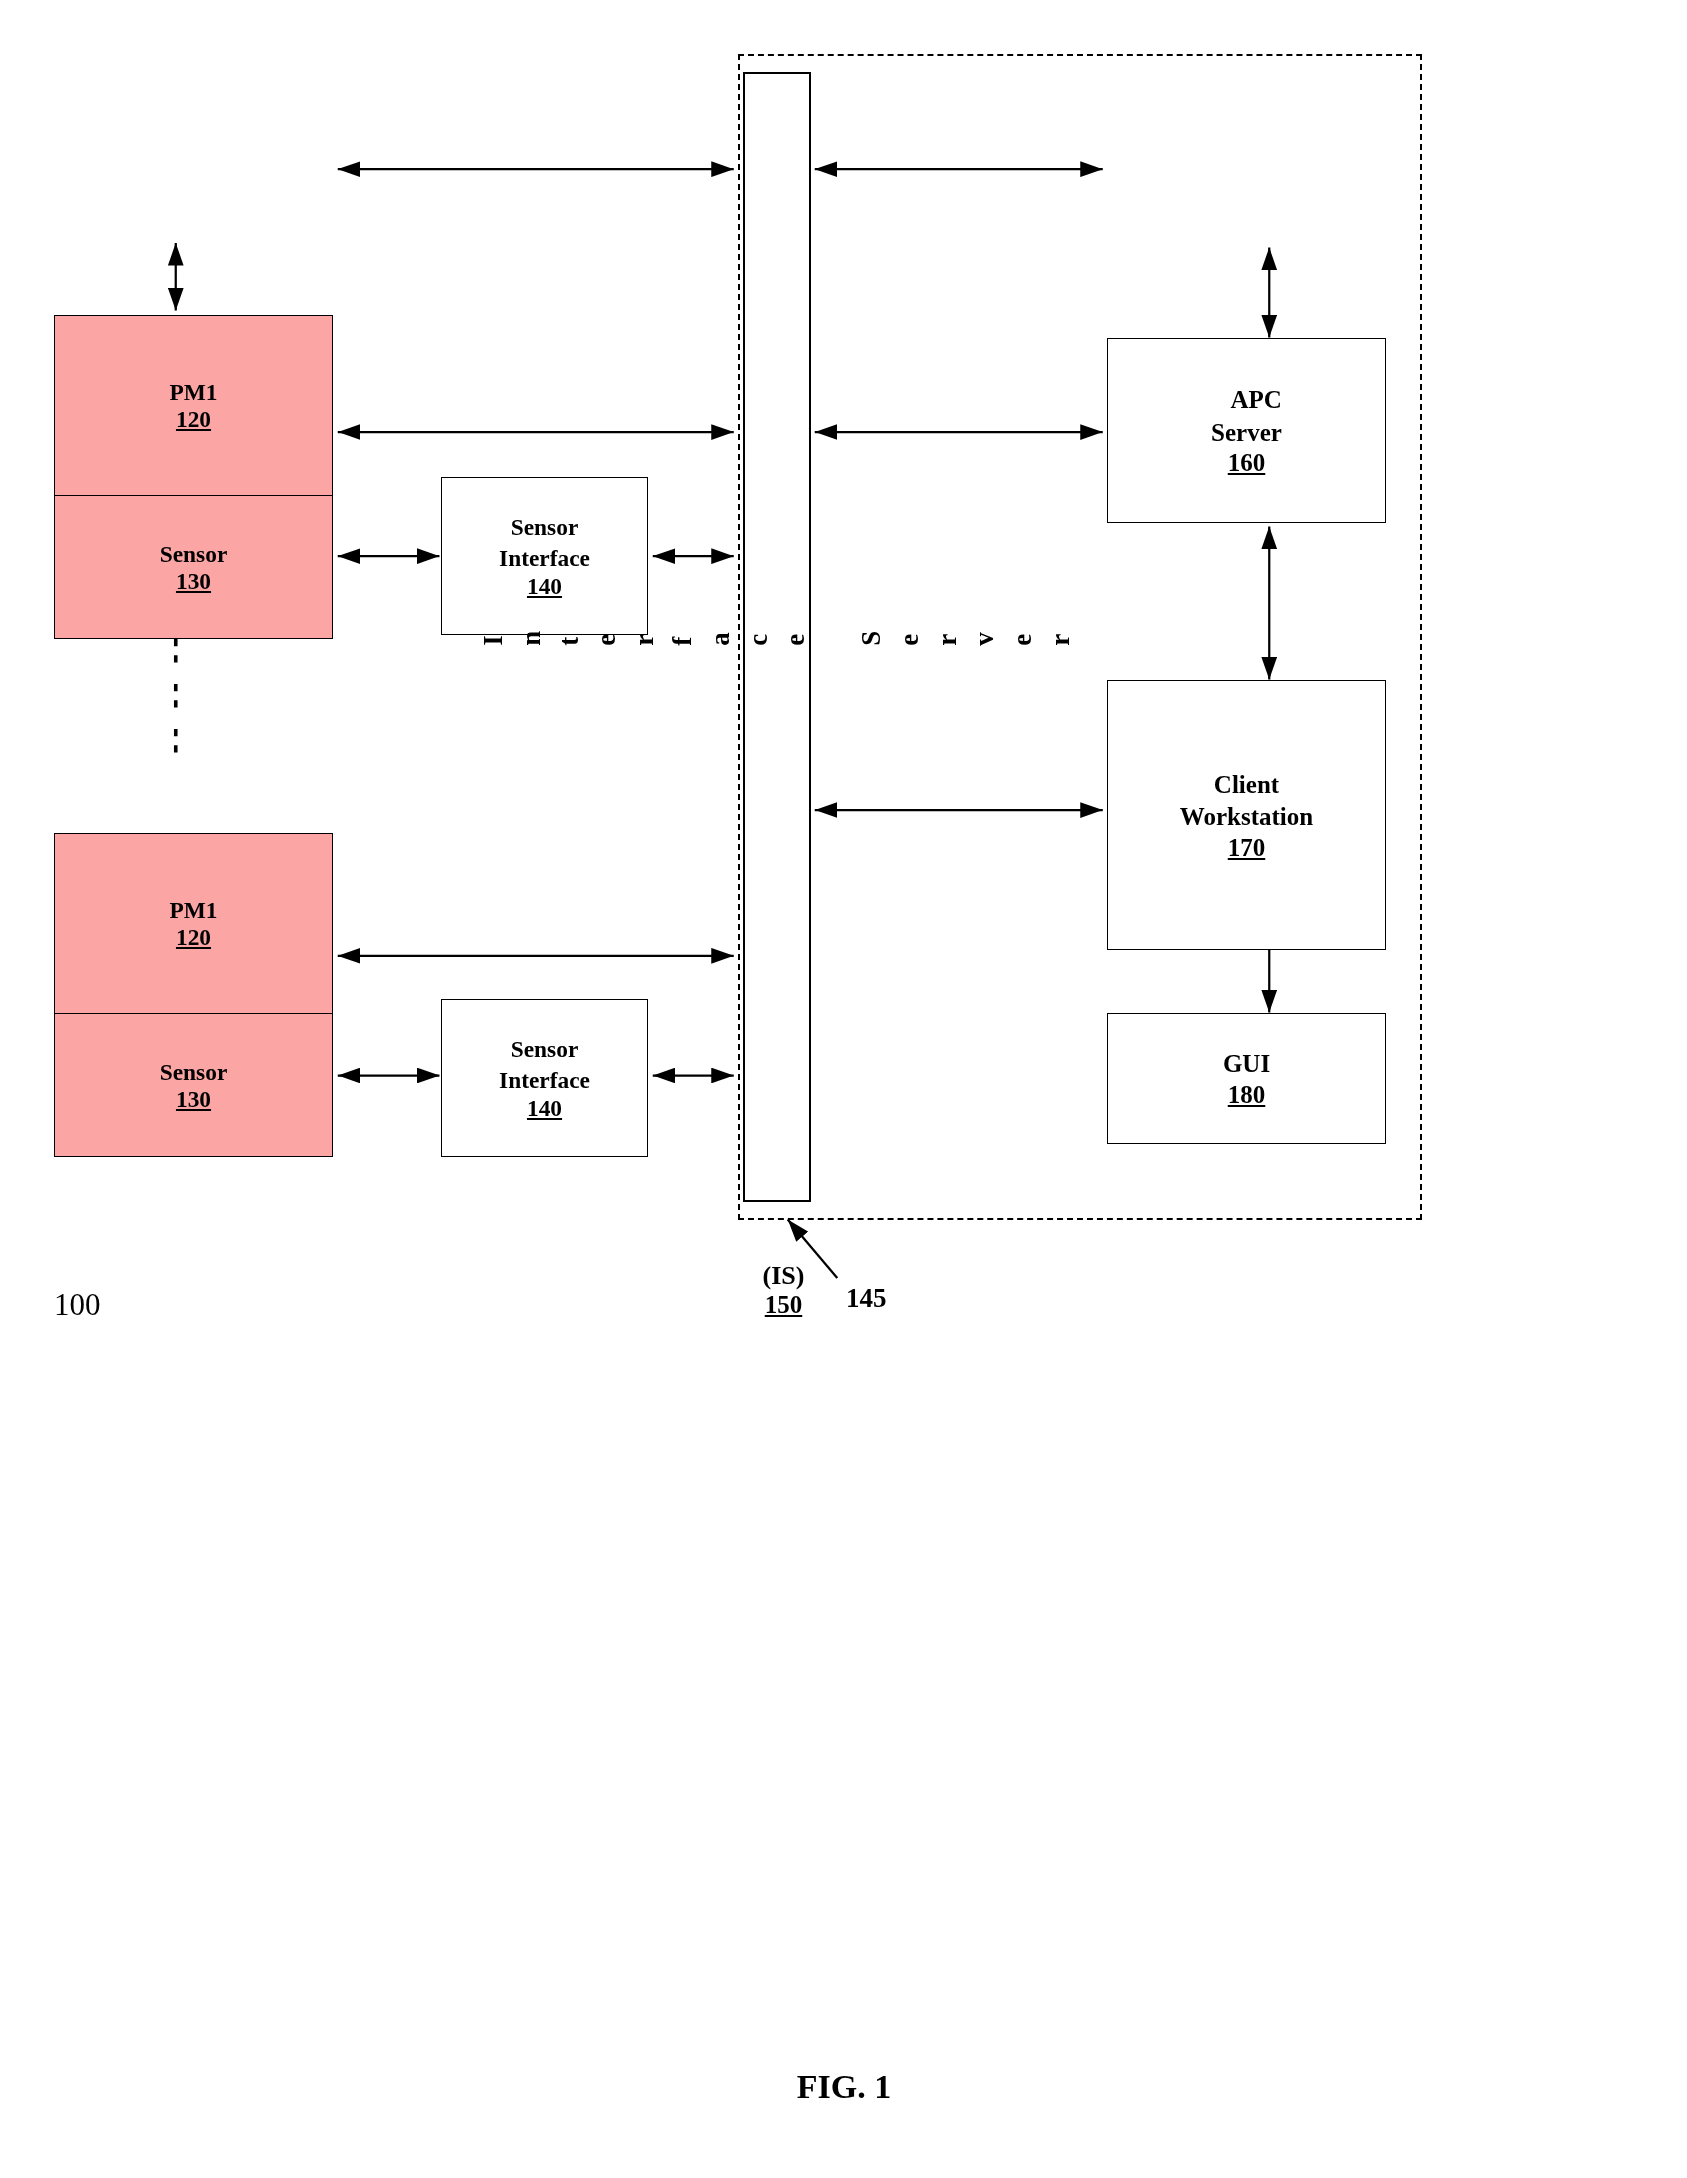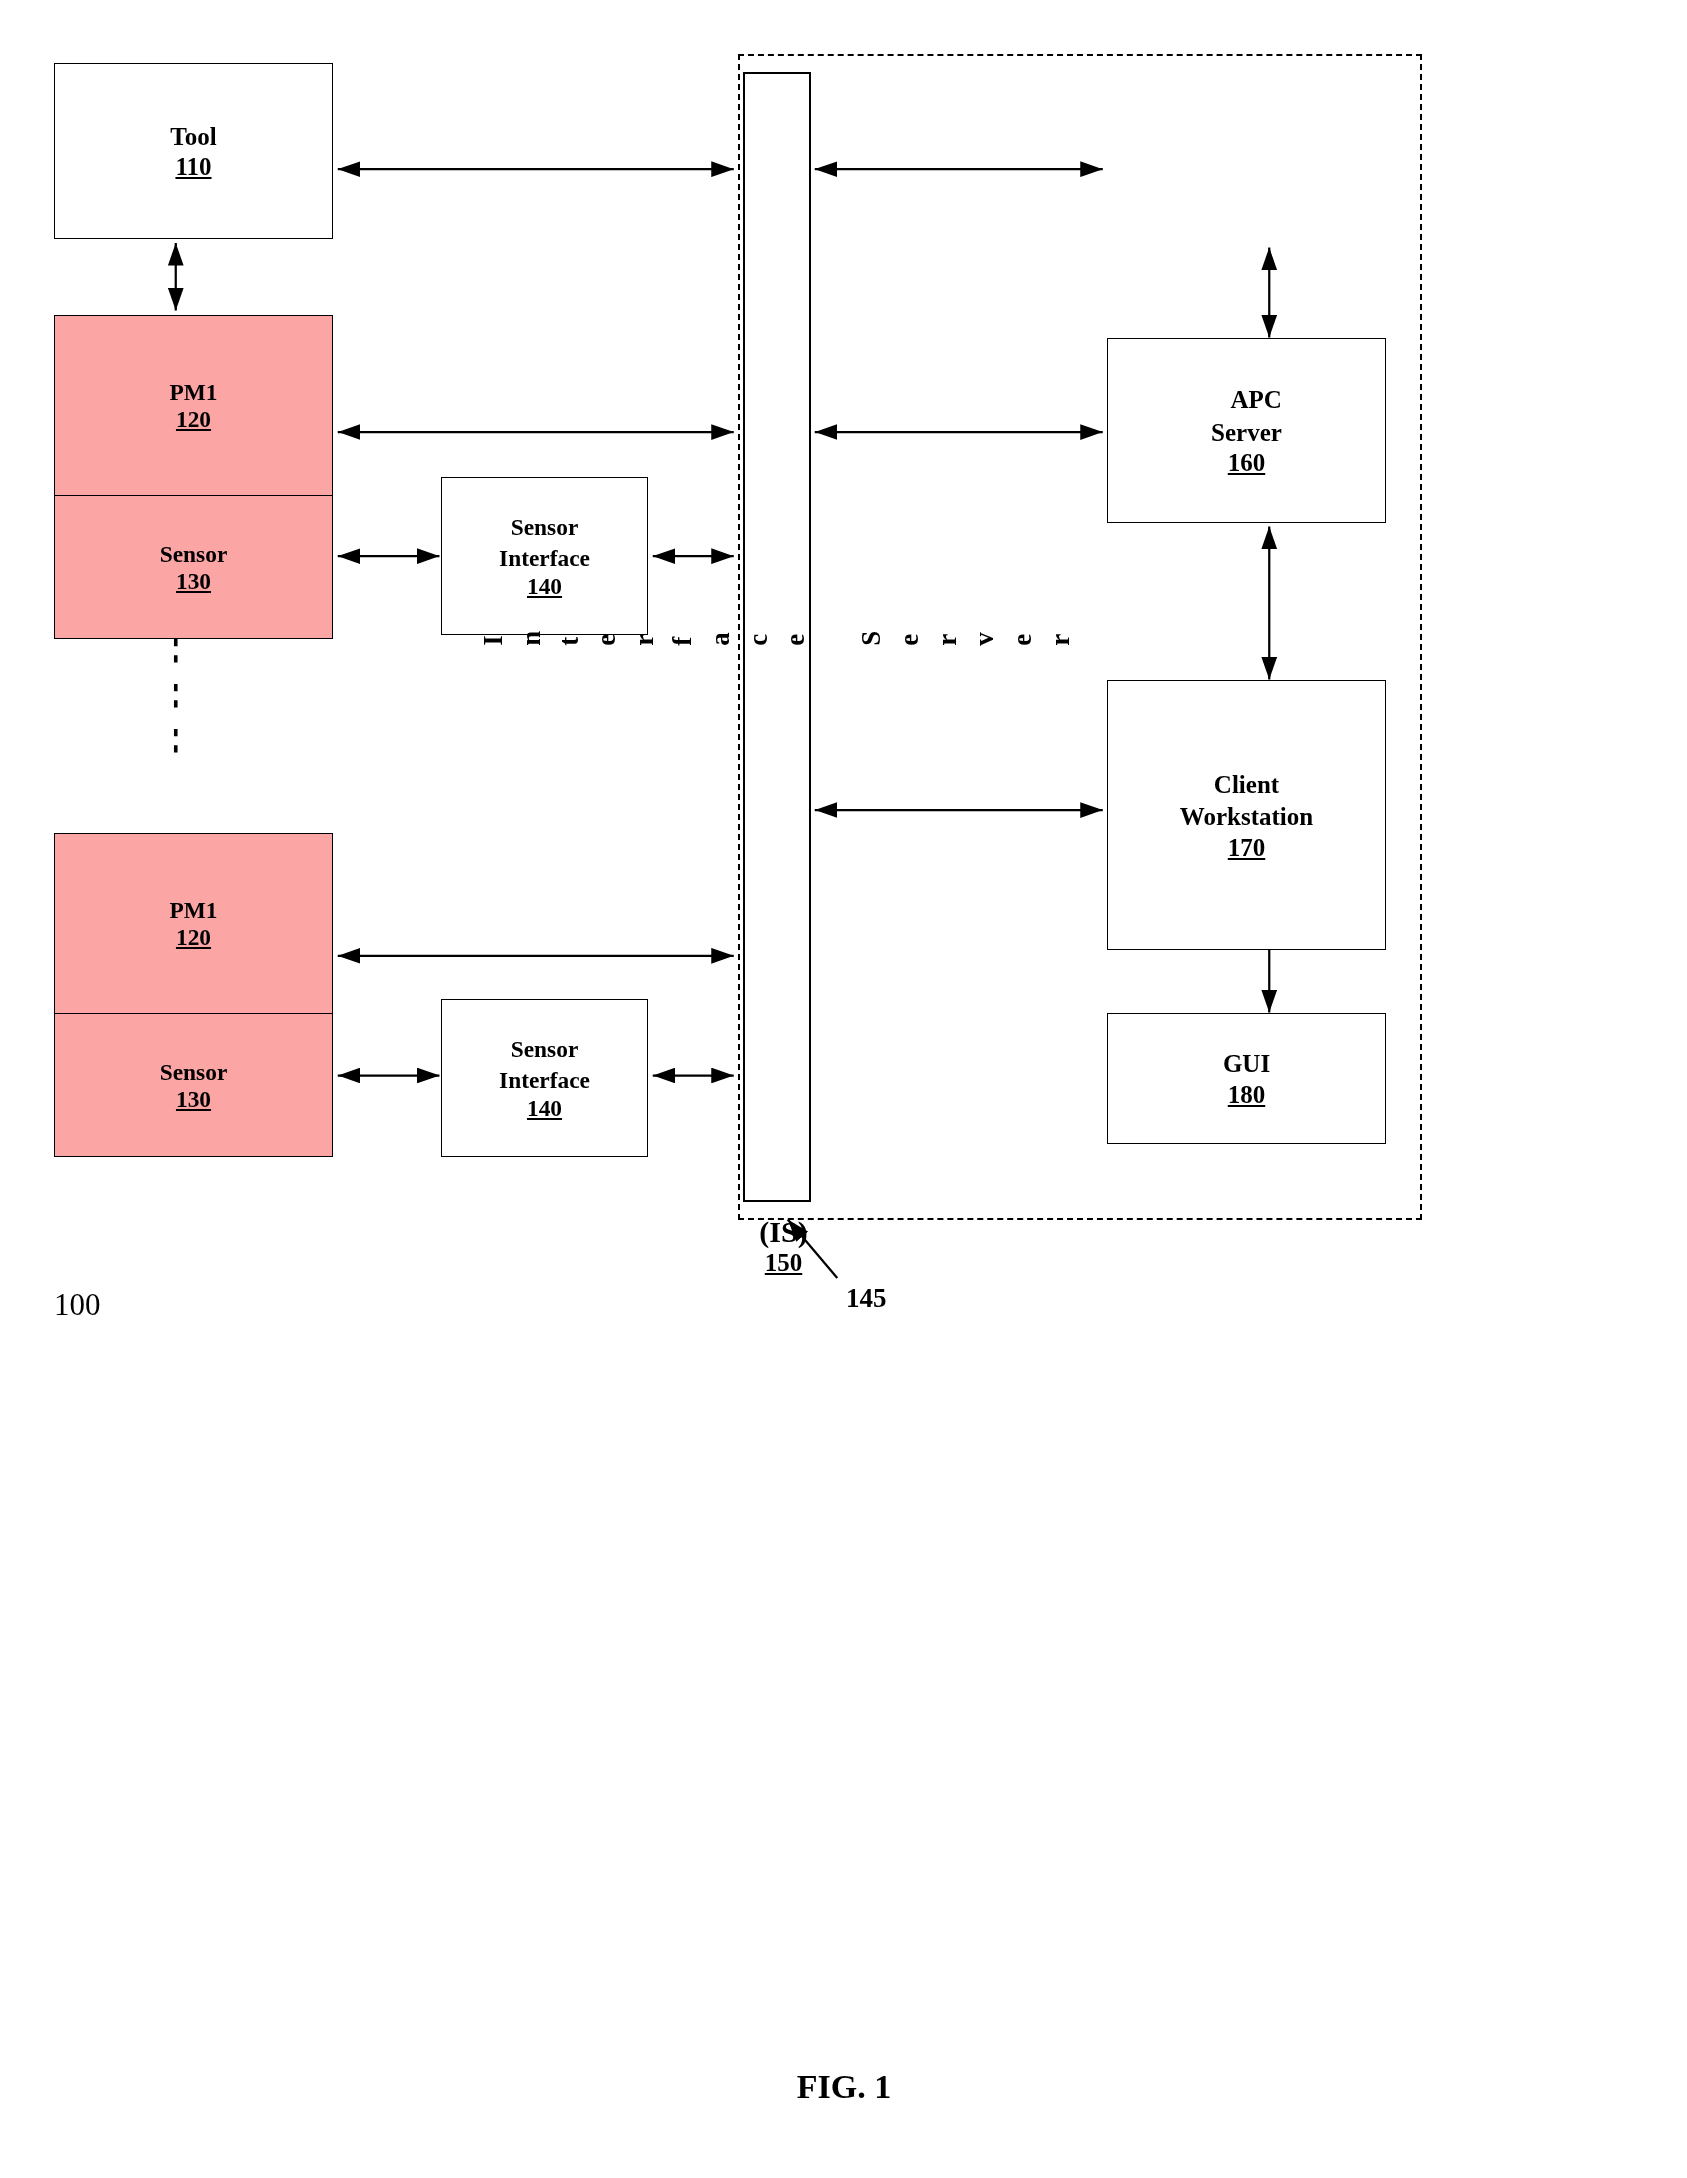--- a/index.html
+++ b/index.html
@@ -181,24 +181,20 @@
 
     <line x1="1410" y1="1055" x2="1410" y2="1125" stroke="#000" stroke-width="2.5" marker-end="url(#arrowhead)"></line>
 
     <line x1="930" y1="1420" x2="875" y2="1355" stroke="#000" stroke-width="2.5" marker-end="url(#arrowhead)"></line>
 
   </svg>
 
   <div class="dashed-container" style="left:738px; top:54px; width:684px; height:1166px;">
   </div>
 
-  <div class="box" style="left:54px; top:63px; width:279px; height:176px;">
-    <span class="box-label">Tool</span>
-    <span class="box-number">110</span>
-  </div>
 
   <div class="pm1-box" style="left:54px; top:315px; width:279px; height:324px;">
     <div class="pm1-top" style="height:180px; width:100%;">
       <span class="sub-label">PM1</span>
       <span class="sub-number">120</span>
     </div>
     <div class="pm1-bottom" style="height:144px; width:100%;">
       <span class="sub-label">Sensor</span>
       <span class="sub-number">130</span>
     </div>
@@ -212,21 +208,21 @@
 
   <div class="interface-server-box" style="left:743px; top:72px; width:68px; height:1130px;">
     <div style="display:flex; flex-direction:column; align-items:center; justify-content:center; height:100%;">
       <div class="interface-server-text">
         I<br>n<br>t<br>e<br>r<br>f<br>a<br>c<br>e<br><br>S<br>e<br>r<br>v<br>e<br>r
       </div>
     </div>
   </div>
 
   <div style="position:absolute; left:752px; top:1215px; text-align:center; width:63px;">
-    <div style="font-size:30px; font-weight:bold;">(IS)</div>
+    <div style="font-size:26px; font-weight:bold;margin-top:46px;">(IS)</div>
     <div style="font-size:25px; font-weight:bold; text-decoration:underline;">150</div>
   </div>
 
 
   <div class="box" style="left:1107px; top:338px; width:279px; height:185px;">
     <span class="box-label" style="white-space:pre-line;text-align:right;">APC
 Server</span>
     <span class="box-number">160</span>
   </div>
 

